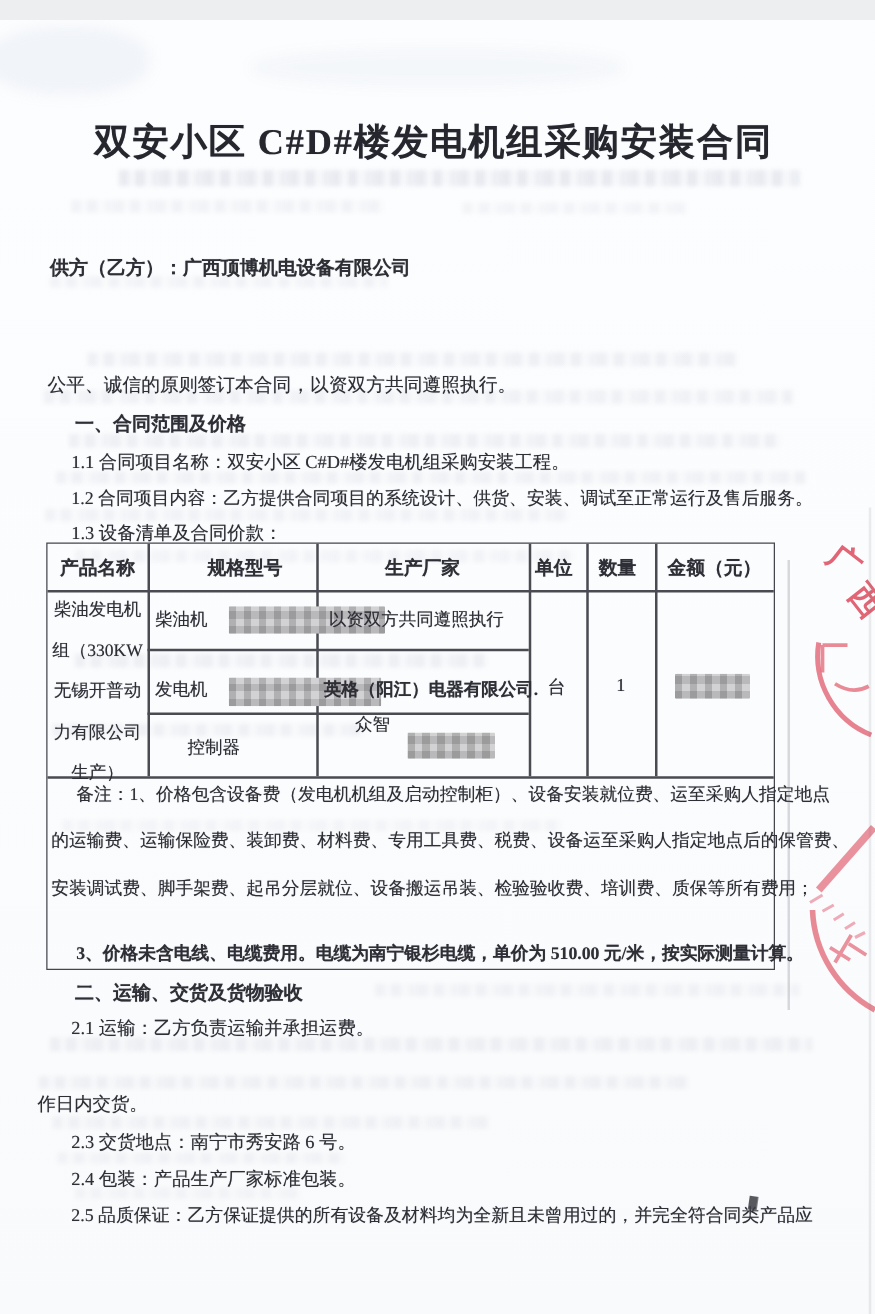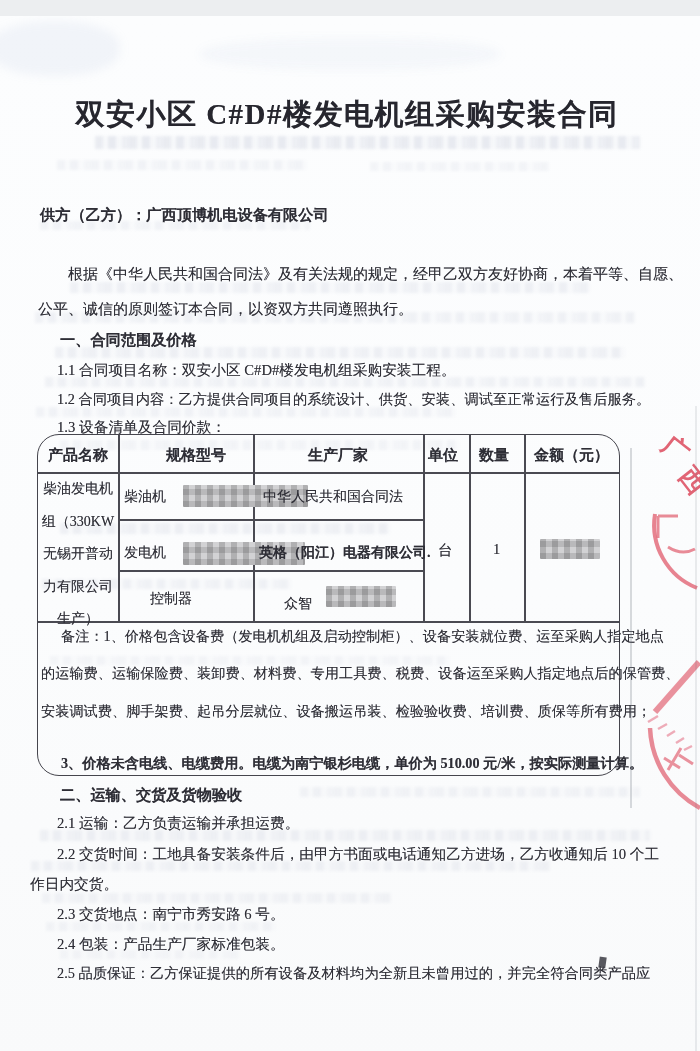--- a/index.html
+++ b/index.html
@@ -59,29 +59,28 @@
   <div class="ghost" style="left:60px;top:934px;width:180px;height:9px;opacity:.3;"></div>
   <div class="smudge" style="left:-10px;top:5px;width:130px;height:55px;"></div>
   <div class="smudge" style="left:200px;top:22px;width:300px;height:32px;opacity:.7;"></div>
 
   <div class="t b title abs center" style="left:0;top:80px;width:694px;">双安小区 C#D#楼发电机组采购安装合同</div>
 
   <div class="t b abs" style="left:40px;top:189px;font-size:15.2px;">
     <span>供方（乙方）：</span><span>广西顶博机电设备有限公司</span>
   </div>
 
-  <div class="t abs" style="left:68px;top:249px;font-size:15px;">根据《中华人民共和国合同法》及有关法规的规定，经甲乙双方友好协商，本着平等、自愿、</div>
   <div class="t abs" style="left:38px;top:284px;font-size:15px;">公平、诚信的原则签订本合同，以资双方共同遵照执行。</div>
 
   <div class="t b abs" style="left:60px;top:314px;font-size:15.2px;">一、合同范围及价格</div>
   <div class="t abs" style="left:57px;top:345px;">1.1 合同项目名称：双安小区 C#D#楼发电机组采购安装工程。</div>
   <div class="t abs" style="left:57px;top:375px;font-size:14.3px;">1.2 合同项目内容：乙方提供合同项目的系统设计、供货、安装、调试至正常运行及售后服务。</div>
   <div class="t abs" style="left:57px;top:402px;">1.3 设备清单及合同价款：</div>
 
-  <div class="abs tframe" style="left:37px;top:418px;width:581px;height:340px;border-radius:22px;">
+  <div class="abs tframe" style="left:37px;top:418px;width:581px;height:340px;">
 
     <div class="vline" style="left:80px;top:0;height:186px;"></div>
     <div class="vline" style="left:215px;top:0;height:186px;"></div>
     <div class="vline" style="left:385px;top:0;height:186px;"></div>
     <div class="vline" style="left:431px;top:0;height:186px;"></div>
     <div class="vline" style="left:486px;top:0;height:186px;"></div>
     <div class="hline" style="left:0;top:37px;width:581px;"></div>
     <div class="hline" style="left:80px;top:84px;width:305px;"></div>
     <div class="hline" style="left:80px;top:135px;width:305px;"></div>
     <div class="hline" style="left:0;top:186px;width:581px;"></div>
@@ -96,43 +95,42 @@
     <div class="abs" style="left:2px;top:45px;width:76px;">
       <div class="t center" style="font-size:14px;">柴油发电机</div>
       <div class="t center" style="font-size:14px;margin-top:15px;">组（330KW</div>
       <div class="t center" style="font-size:14px;margin-top:15px;">无锡开普动</div>
       <div class="t center" style="font-size:14px;margin-top:15px;">力有限公司</div>
       <div class="t center" style="font-size:14px;margin-top:15px;">生产）</div>
     </div>
 
     <div class="t abs" style="left:86px;top:53px;font-size:14px;">柴油机</div>
     <div class="mosaic" style="left:145px;top:50px;width:125px;height:22px;"></div>
-    <div class="t abs" style="left:225px;top:53px;font-size:14px;">中华人民共和国合同法</div>
+    <div class="t abs" style="left:225px;top:53px;font-size:14px;">以资双方共同遵照执行</div>
 
     <div class="t abs" style="left:86px;top:109px;font-size:14px;">发电机</div>
     <div class="mosaic" style="left:145px;top:107px;width:122px;height:23px;"></div>
     <div class="t abs" style="left:221px;top:109px;font-size:14px;font-weight:bold;">英格（阳江）电器有限公司.</div>
 
     <div class="t abs" style="left:112px;top:155px;font-size:14px;">控制器</div>
-    <div class="t abs" style="left:246px;top:160px;font-size:14px;">众智</div>
+    <div class="t abs" style="left:246px;top:137px;font-size:14px;">众智</div>
     <div class="mosaic" style="left:288px;top:151px;width:70px;height:21px;"></div>
 
     <div class="t abs" style="left:400px;top:106px;font-size:14.5px;">台</div>
     <div class="t abs" style="left:455px;top:105px;font-size:14.5px;">1</div>
     <div class="mosaic" style="left:502px;top:104px;width:60px;height:20px;"></div>
 
     <div class="t note abs" style="left:23px;top:193px;">备注：1、价格包含设备费（发电机机组及启动控制柜）、设备安装就位费、运至采购人指定地点</div>
     <div class="t note abs" style="left:3px;top:230px;">的运输费、运输保险费、装卸费、材料费、专用工具费、税费、设备运至采购人指定地点后的保管费、</div>
     <div class="t note abs" style="left:3px;top:268px;">安装调试费、脚手架费、起吊分层就位、设备搬运吊装、检验验收费、培训费、质保等所有费用；</div>
     <div class="t note abs" style="left:23px;top:320px;font-weight:bold;">3、价格未含电线、电缆费用。电缆为南宁银杉电缆，单价为 510.00 元/米，按实际测量计算。</div>
   </div>
 
   <div class="t b abs" style="left:60px;top:769px;font-size:15.2px;">二、运输、交货及货物验收</div>
   <div class="t abs" style="left:57px;top:798px;">2.1 运输：乙方负责运输并承担运费。</div>
-  <div class="t abs" style="left:57px;top:829px;">2.2 交货时间：工地具备安装条件后，由甲方书面或电话通知乙方进场，乙方收通知后 10 个工</div>
   <div class="t abs" style="left:30px;top:859px;">作日内交货。</div>
   <div class="t abs" style="left:57px;top:889px;">2.3 交货地点：南宁市秀安路 6 号。</div>
   <div class="t abs" style="left:57px;top:919px;">2.4 包装：产品生产厂家标准包装。</div>
   <div class="t abs" style="left:57px;top:949px;font-size:14.3px;">2.5 品质保证：乙方保证提供的所有设备及材料均为全新且未曾用过的，并完全符合同类产品应</div>
 
   <svg class="stamps" width="700" height="1051" viewBox="0 0 700 1051">
     <g opacity="0.85">
       <text x="660" y="432" font-size="26" fill="#dd4b5e" transform="rotate(38 660 432)">广</text>
       <text x="678" y="460" font-size="26" fill="#dd4b5e" transform="rotate(52 678 460)">西</text>
       <path d="M655,498 A68,68 0 0 0 697,572" fill="none" stroke="#dd4b5e" stroke-width="4" opacity="0.8"></path>

